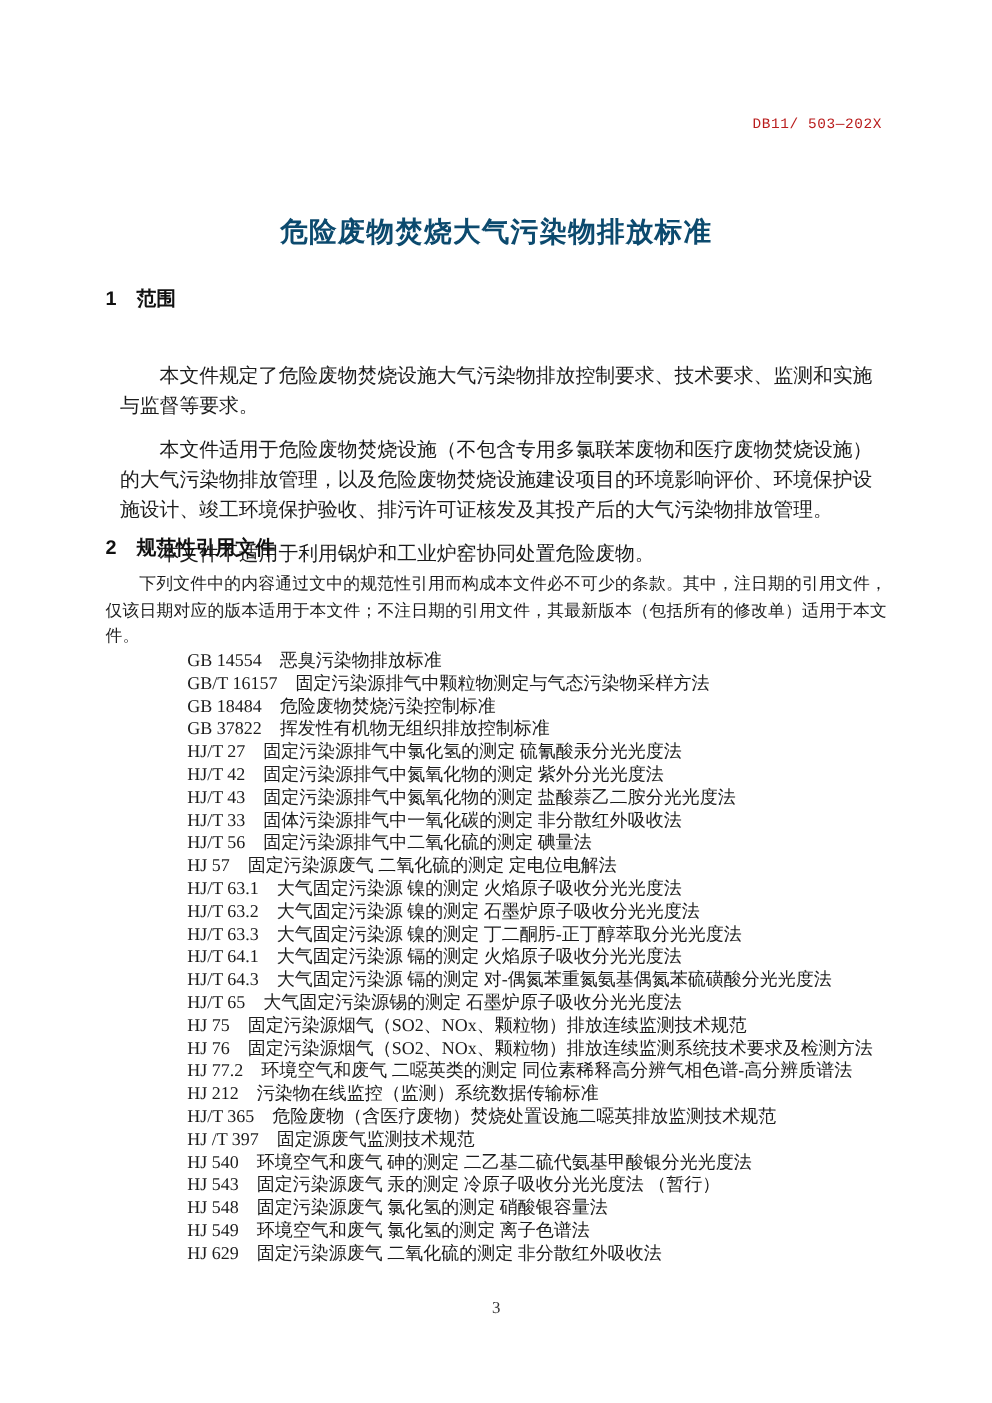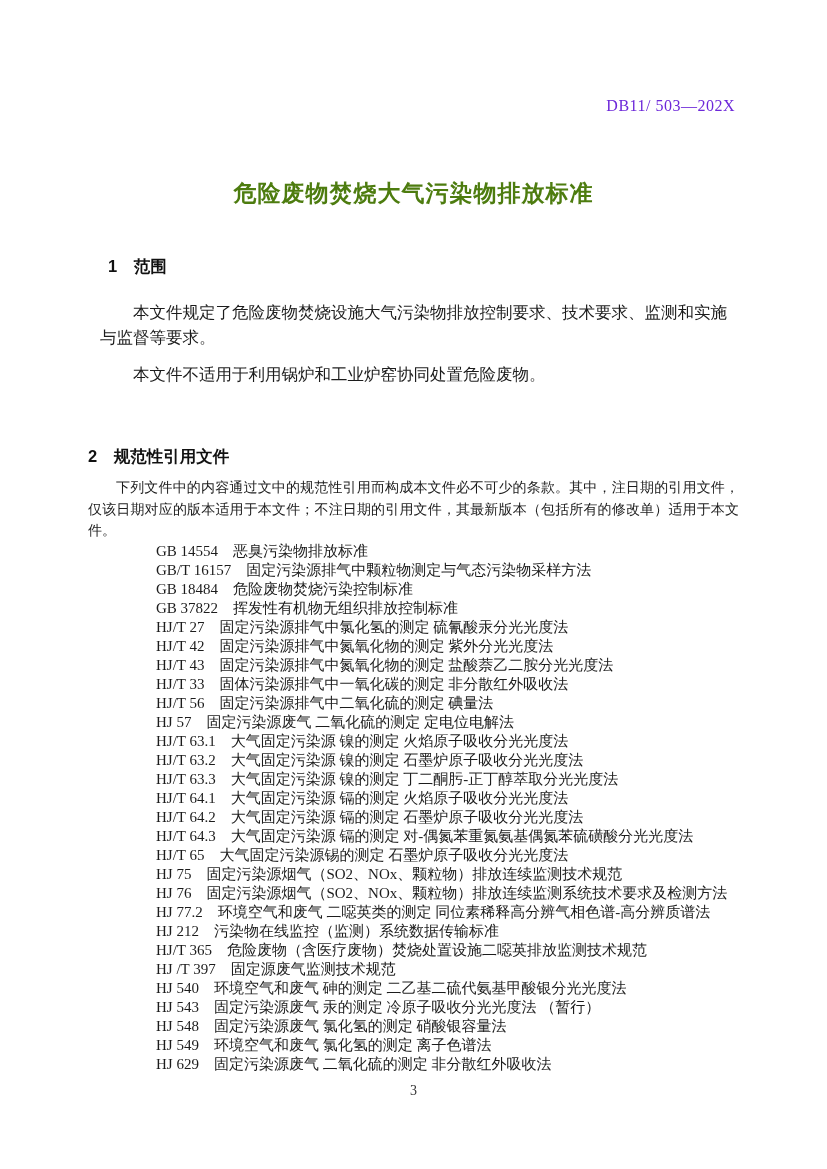--- a/index.html
+++ b/index.html
@@ -9,47 +9,47 @@
     height: 1169px;
     background: #ffffff;
     overflow: hidden;
     color: #1c1c1c;
     font-family: "Liberation Serif", "DejaVu Serif", serif;
   }
   .doc-code {
     position: absolute;
     top: 97px;
     right: 92px;
-    font-family: Liberation Serif, serif;
-    font-size: 16px;
+    font-family: Liberation Mono, monospace;
+    font-size: 12px;
     letter-spacing: 0.5px;
-    color: #6d28d9;
+    color: #b91c1c;
   }
   .doc-title {
     position: absolute;
     top: 178px;
     left: 0;
     width: 827px;
     text-align: center;
     font-family: "Liberation Sans", "DejaVu Sans", sans-serif;
     font-weight: 700;
     font-size: 23px;
     letter-spacing: 1px;
-    color: #4d7c0f;
+    color: #0c4a6e;
   }
   .sec-heading {
     position: absolute;
     left: 88px;
     font-family: "Liberation Sans", "DejaVu Sans", sans-serif;
     font-weight: 700;
     font-size: 16.5px;
     color: #111111;
     white-space: pre-wrap;
   }
-  .sec-heading.h-scope { top: 256px; margin-left: 20px; }
+  .sec-heading.h-scope { top: 238px; }
   .sec-heading.h-refs  { top: 446px; }
   .scope-paras {
     position: absolute;
     top: 288px;
     left: 88px;
     width: 651px;
     font-size: 16.5px;
     line-height: 25px;
     text-align: justify;
   }
@@ -90,20 +90,21 @@
 <div class="page">
 
   <div class="doc-code">DB11/ 503—202X</div>
 
   <div class="doc-title">危险废物焚烧大气污染物排放标准</div>
 
   <div class="sec-heading h-scope">1　范围</div>
 
   <div class="scope-paras">
     <p>本文件规定了危险废物焚烧设施大气污染物排放控制要求、技术要求、监测和实施与监督等要求。</p>
+    <p>本文件适用于危险废物焚烧设施（不包含专用多氯联苯废物和医疗废物焚烧设施）的大气污染物排放管理，以及危险废物焚烧设施建设项目的环境影响评价、环境保护设施设计、竣工环境保护验收、排污许可证核发及其投产后的大气污染物排放管理。</p>
     <p>本文件不适用于利用锅炉和工业炉窑协同处置危险废物。</p>
   </div>
 
   <div class="sec-heading h-refs">2　规范性引用文件</div>
 
   <div class="ref-intro">下列文件中的内容通过文中的规范性引用而构成本文件必不可少的条款。其中，注日期的引用文件，仅该日期对应的版本适用于本文件；不注日期的引用文件，其最新版本（包括所有的修改单）适用于本文件。</div>
 
   <div class="ref-list">
     <div class="ref-item">GB 14554　恶臭污染物排放标准</div>
     <div class="ref-item">GB/T 16157　固定污染源排气中颗粒物测定与气态污染物采样方法</div>
@@ -112,21 +113,20 @@
     <div class="ref-item">HJ/T 27　固定污染源排气中氯化氢的测定 硫氰酸汞分光光度法</div>
     <div class="ref-item">HJ/T 42　固定污染源排气中氮氧化物的测定 紫外分光光度法</div>
     <div class="ref-item">HJ/T 43　固定污染源排气中氮氧化物的测定 盐酸萘乙二胺分光光度法</div>
     <div class="ref-item">HJ/T 33　固体污染源排气中一氧化碳的测定 非分散红外吸收法</div>
     <div class="ref-item">HJ/T 56　固定污染源排气中二氧化硫的测定 碘量法</div>
     <div class="ref-item">HJ 57　固定污染源废气 二氧化硫的测定 定电位电解法</div>
     <div class="ref-item">HJ/T 63.1　大气固定污染源 镍的测定 火焰原子吸收分光光度法</div>
     <div class="ref-item">HJ/T 63.2　大气固定污染源 镍的测定 石墨炉原子吸收分光光度法</div>
     <div class="ref-item">HJ/T 63.3　大气固定污染源 镍的测定 丁二酮肟-正丁醇萃取分光光度法</div>
     <div class="ref-item">HJ/T 64.1　大气固定污染源 镉的测定 火焰原子吸收分光光度法</div>
-    <div class="ref-item">HJ/T 64.2　大气固定污染源 镉的测定 石墨炉原子吸收分光光度法</div>
     <div class="ref-item">HJ/T 64.3　大气固定污染源 镉的测定 对-偶氮苯重氮氨基偶氮苯硫磺酸分光光度法</div>
     <div class="ref-item">HJ/T 65　大气固定污染源锡的测定 石墨炉原子吸收分光光度法</div>
     <div class="ref-item">HJ 75　固定污染源烟气（SO2、NOx、颗粒物）排放连续监测技术规范</div>
     <div class="ref-item">HJ 76　固定污染源烟气（SO2、NOx、颗粒物）排放连续监测系统技术要求及检测方法</div>
     <div class="ref-item">HJ 77.2　环境空气和废气 二噁英类的测定 同位素稀释高分辨气相色谱-高分辨质谱法</div>
     <div class="ref-item">HJ 212　污染物在线监控（监测）系统数据传输标准</div>
     <div class="ref-item">HJ/T 365　危险废物（含医疗废物）焚烧处置设施二噁英排放监测技术规范</div>
     <div class="ref-item">HJ /T 397　固定源废气监测技术规范</div>
     <div class="ref-item">HJ 540　环境空气和废气 砷的测定 二乙基二硫代氨基甲酸银分光光度法</div>
     <div class="ref-item">HJ 543　固定污染源废气 汞的测定 冷原子吸收分光光度法 （暂行）</div>

